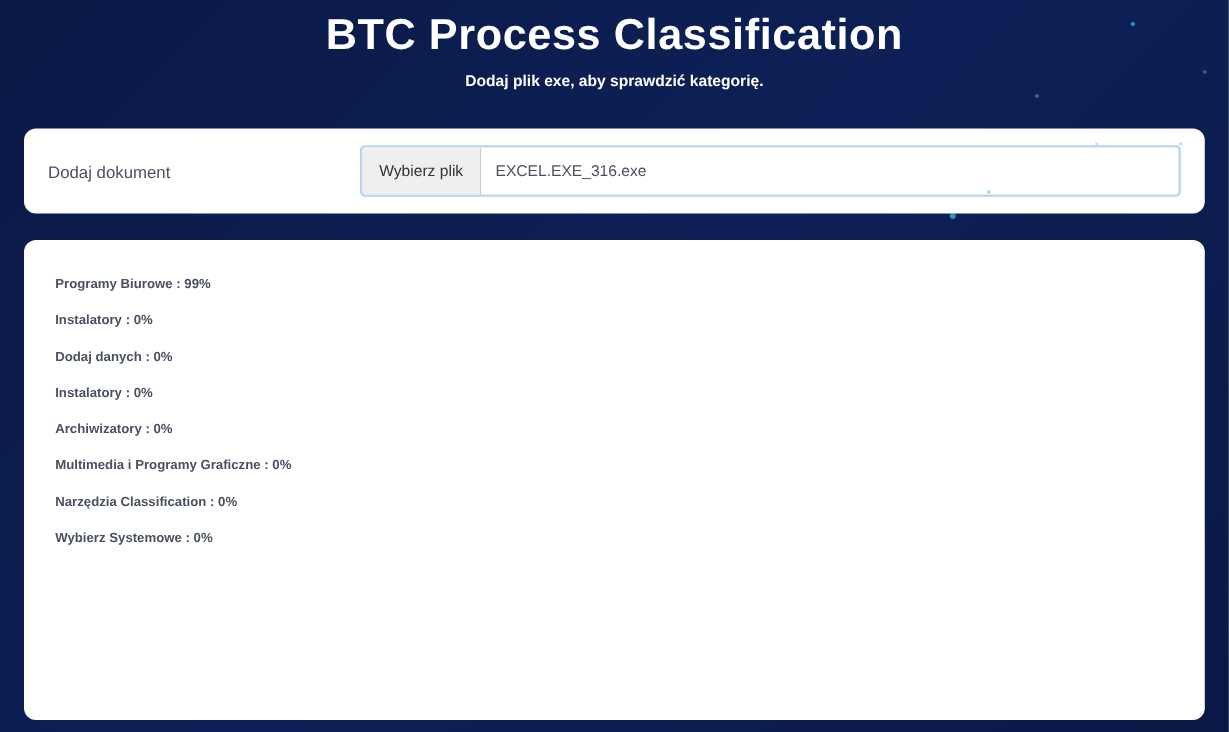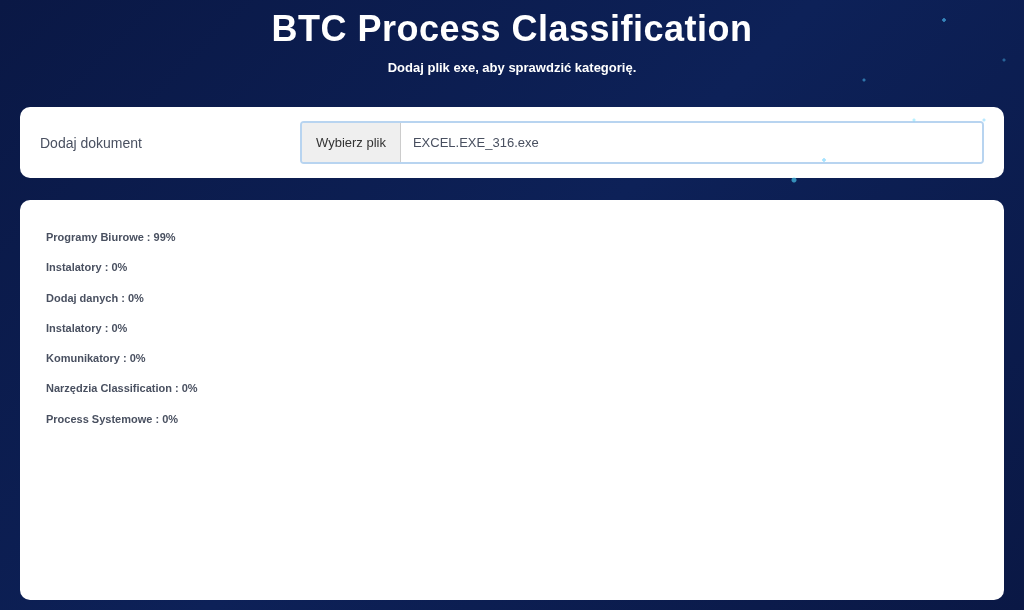--- a/index.html
+++ b/index.html
@@ -126,16 +126,17 @@
     <button class="file-button">Wybierz plik</button>
     <input type="text" class="file-name-input" readonly="" value="EXCEL.EXE_316.exe" style="">
   </div>
 </div>
 
 <div class="results-panel">
   <div class="result-row"><span>Programy Biurowe</span> : <span>99%</span></div>
   <div class="result-row"><span>Instalatory</span> : <span>0%</span></div>
   <div class="result-row"><span>Dodaj danych</span> : <span>0%</span></div>
   <div class="result-row"><span>Instalatory</span> : <span>0%</span></div>
-  <div class="result-row"><span>Komunikatory</span> : <span>0%</span></div>
+  <div class="result-row"><span>Archiwizatory</span> : <span>0%</span></div>
+  <div class="result-row"><span>Multimedia i Programy Graficzne</span> : <span>0%</span></div>
   <div class="result-row"><span>Narzędzia Classification</span> : <span>0%</span></div>
-  <div class="result-row"><span>Process Systemowe</span> : <span>0%</span></div>
+  <div class="result-row"><span>Wybierz Systemowe</span> : <span>0%</span></div>
 </div>
 
 </body></html>

